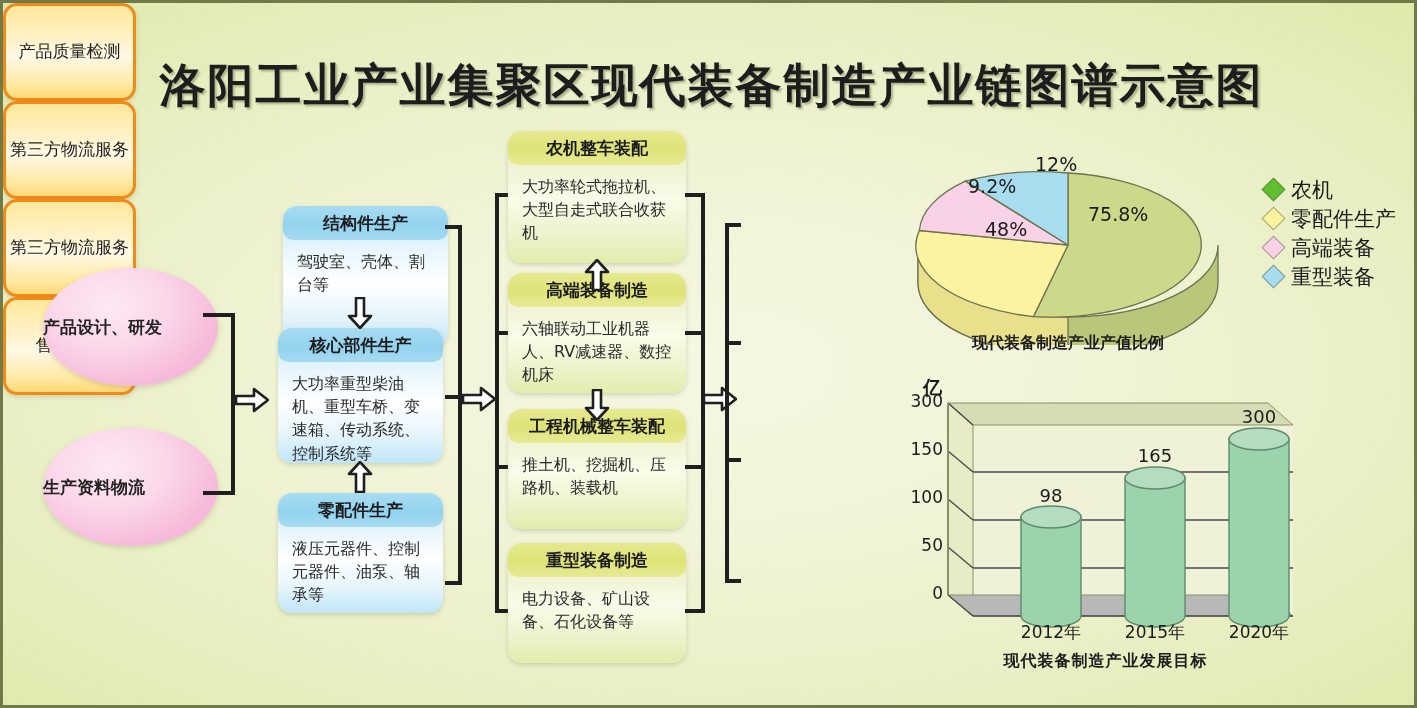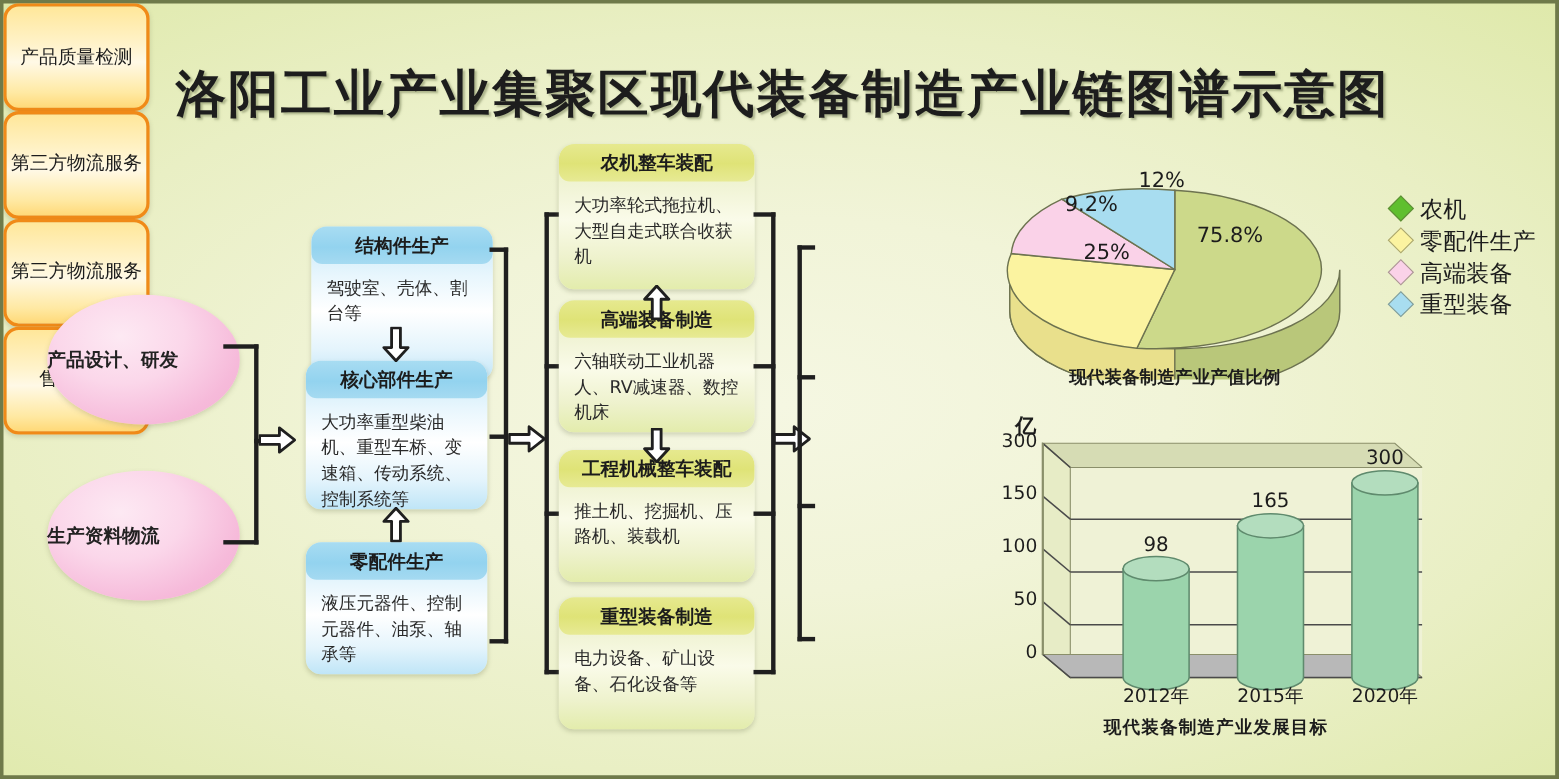--- a/index.html
+++ b/index.html
@@ -243,21 +243,21 @@
 
       <path d="M180 100 L180 28 A150 72 0 0 1 145.5 171.6 Z" fill="#ccd98a" stroke="#6d7350" stroke-width="1.3"></path>
 
       <path d="M180 100 L145.5 171.6 A150 72 0 0 1 31.4 85.5 Z" fill="#fbf3a0" stroke="#6d7350" stroke-width="1.3"></path>
 
       <path d="M180 100 L31.4 85.5 A150 72 0 0 1 77.4 36.1 Z" fill="#fad2e8" stroke="#6d7350" stroke-width="1.3"></path>
 
       <path d="M180 100 L77.4 36.1 A150 72 0 0 1 180 28 Z" fill="#a8ddf0" stroke="#6d7350" stroke-width="1.3"></path>
     </svg>
     <div class="pielbl" style="left:200px;top:58px;">75.8%</div>
-    <div class="pielbl" style="left:97px;top:73px;">25%</div>
+    <div class="pielbl" style="left:97px;top:73px;">48%</div>
     <div class="pielbl" style="left:80px;top:30px;">9.2%</div>
     <div class="pielbl" style="left:147px;top:8px;">12%</div>
   </div>
   <div id="pieCap" class="cn">现代装备制造产业产值比例</div>
 
   <div id="legend">
     <div class="lgrow">
       <span class="dia" style="background:#5fbf2e;"></span>
       <span class="cn">农机</span>
     </div>

